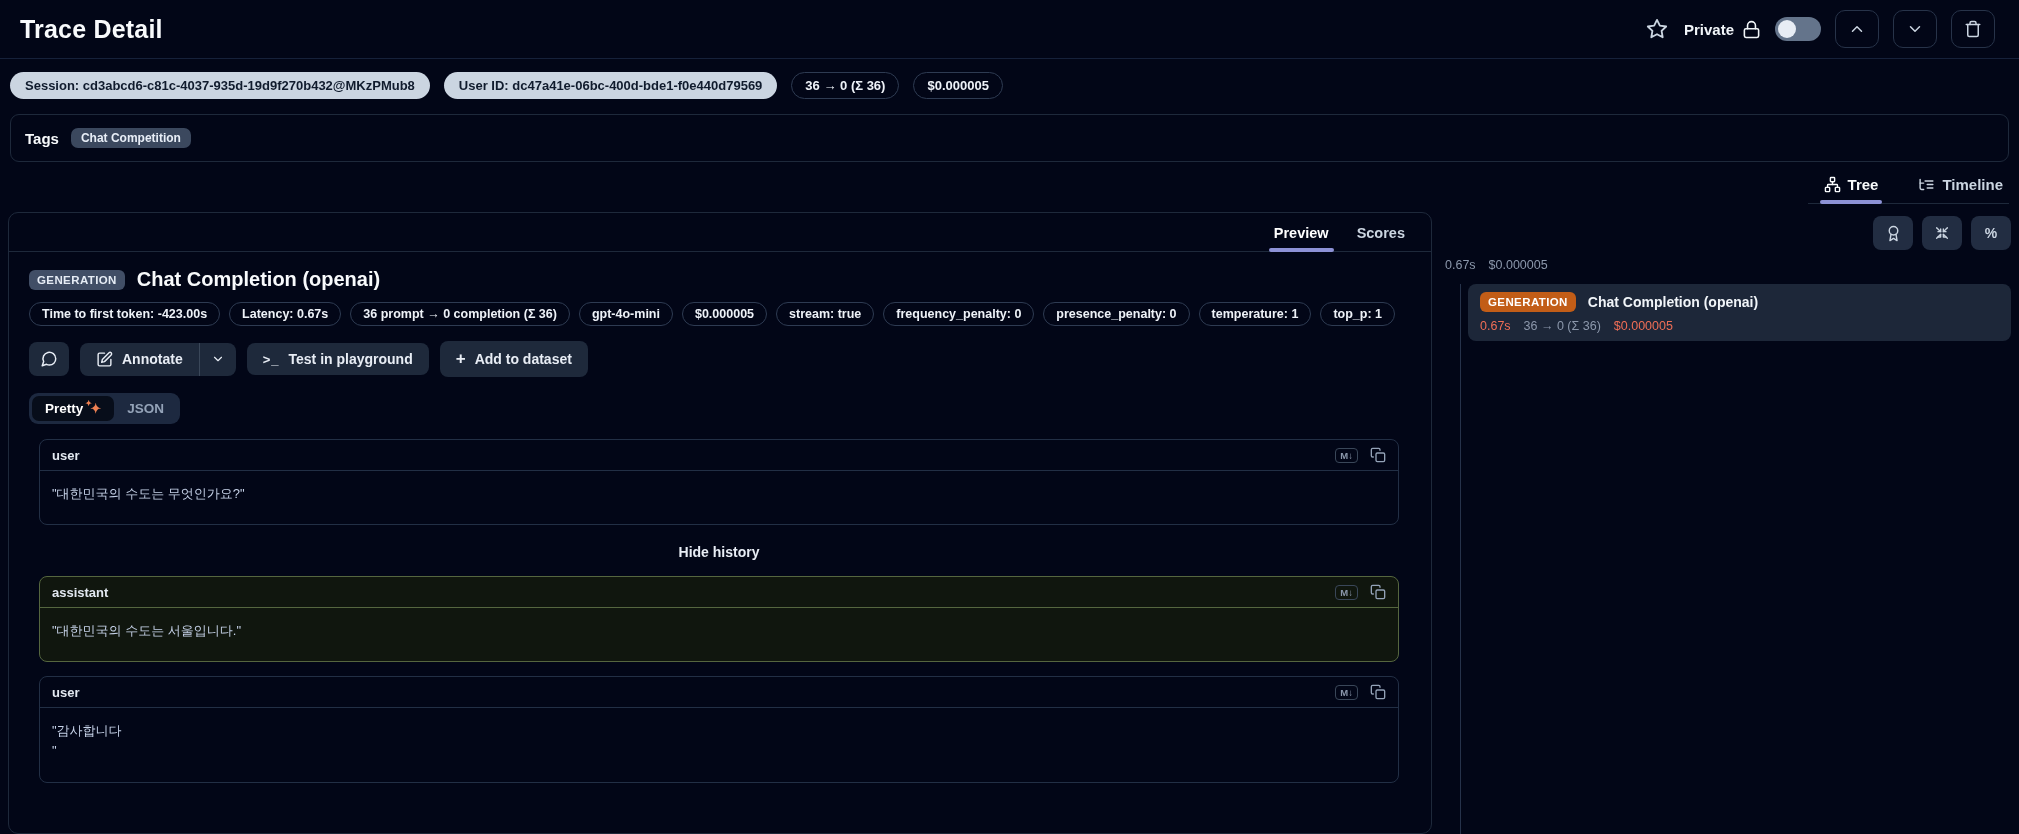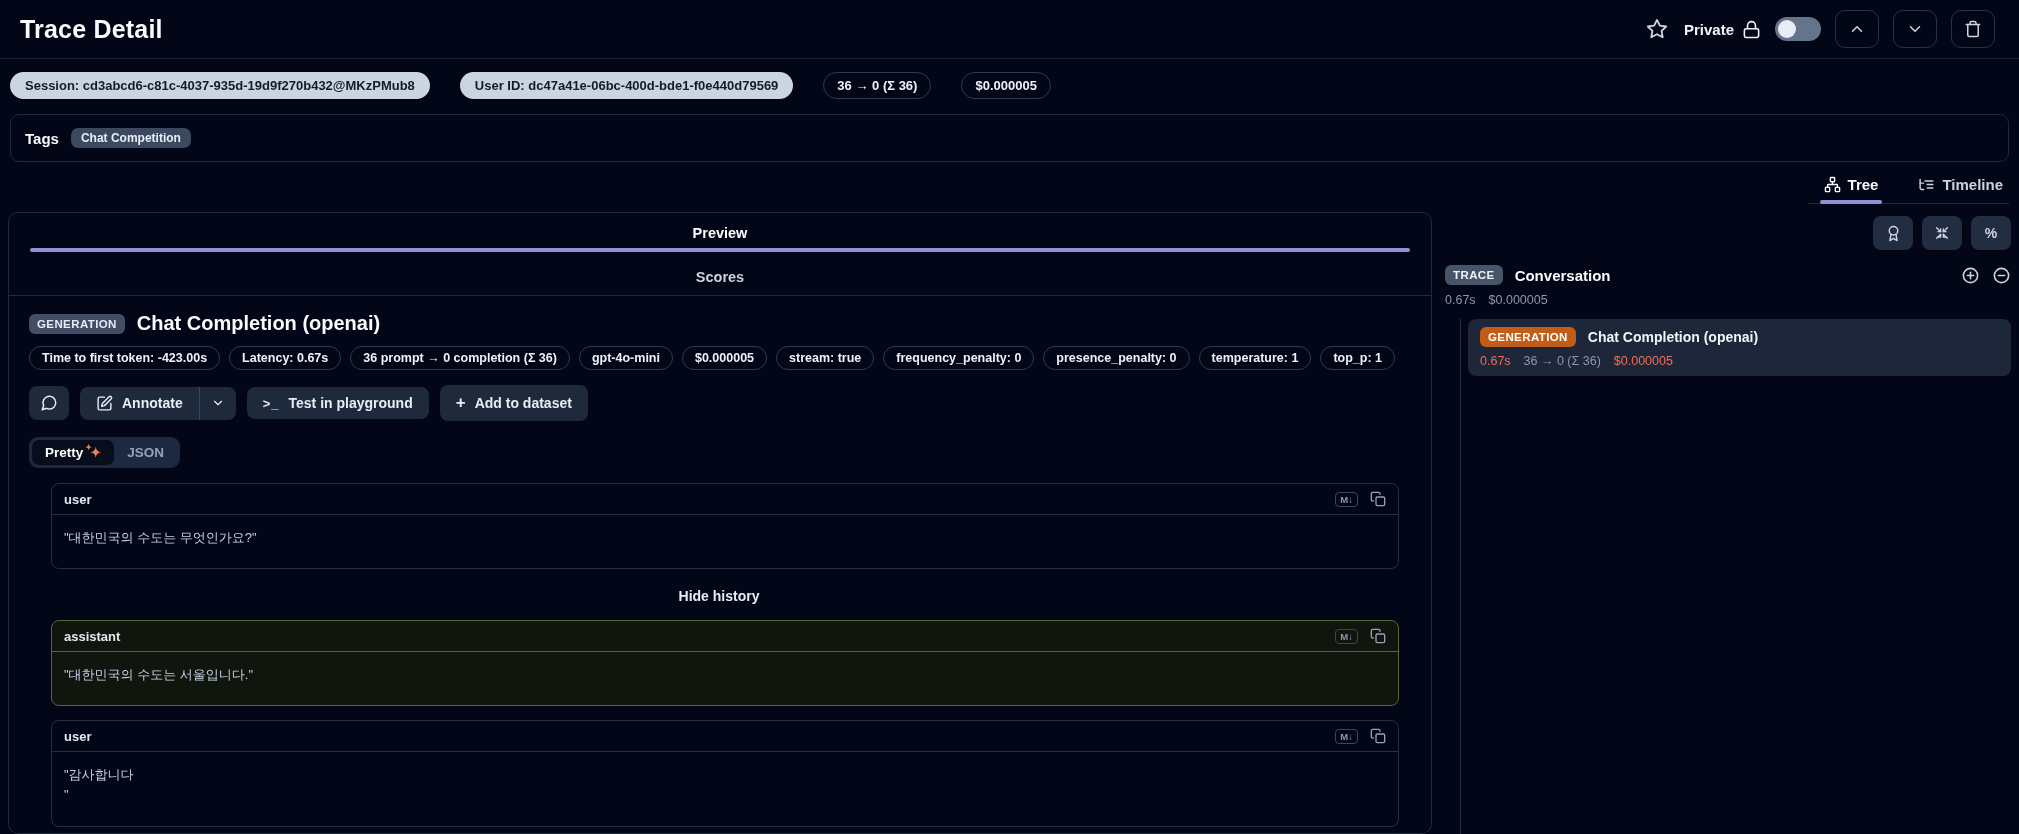--- a/index.html
+++ b/index.html
@@ -19,21 +19,21 @@
   .ghost-btn { background:none; border:none; color:#cbd5e1; cursor:pointer; padding:2px; }
   .privacy { display:flex; align-items:center; gap:8px; font-size:15px; font-weight:bold; color:#f1f5f9; }
   .toggle { width:46px; height:24px; border-radius:12px; background:#64748b; position:relative; border:none; cursor:pointer; }
   .toggle .knob { position:absolute; left:3px; top:3px; width:18px; height:18px; border-radius:50%; background:#e8edf5; }
   .sq-btn { width:44px; height:38px; display:flex; align-items:center; justify-content:center;
             background:transparent; border:1px solid #273349; border-radius:10px; color:#cbd5e1; cursor:pointer; }
 
   .hr { border-top:1px solid #16213a; }
 
   
-  .meta-row { display:flex; align-items:center; gap:30px; padding:13px 12px 0 10px; }
+  .meta-row { display:flex; align-items:center; gap:14px; padding:13px 12px 0 10px; }
   .badge-light { background:#cbd5e1; color:#101b2d; font-size:13px; font-weight:bold;
                  border-radius:9999px; padding:6px 15px; white-space:nowrap; }
   .badge-outline { border:1px solid #2e3b52; color:#eef2f8; font-size:13px; font-weight:bold;
                    border-radius:9999px; padding:5px 13px; white-space:nowrap; }
 
   
   .tags-row { margin:15px 10px 0; border:1px solid #1e293b; border-radius:9px;
               display:flex; align-items:center; gap:12px; padding:13px 14px; min-height:32px; }
   .tags-label { font-size:15px; font-weight:bold; color:#f8fafc; }
   .tag-chip { background:#3b485e; color:#e8eef7; font-size:12px; font-weight:bold;
@@ -46,21 +46,21 @@
               color:#cbd5e1; background:none; border:none; cursor:pointer; position:relative; }
   .view-tab.active { color:#f8fafc; }
   .view-tab.active::after { content:""; position:absolute; left:-4px; right:-4px; bottom:-11px; height:4px;
                             background:#8d92d6; border-radius:2px; }
 
   
   .content-row { flex:1; display:flex; gap:13px; padding:8px 8px 0; min-height:0; }
 
   
   .main-panel { flex:1; border:1px solid #1e293b; border-radius:10px; display:flex; flex-direction:column; min-width:0; }
-  .panel-tabs { display:flex; justify-content:flex-end; gap:28px; padding:12px 26px 10px; border-bottom:1px solid #1e293b;flex-direction:column; }
+  .panel-tabs { display:flex; justify-content:flex-end; gap:28px; padding:12px 26px 10px; border-bottom:1px solid #1e293b; }
   .panel-tab { font-size:14.5px; font-weight:bold; color:#cbd5e1; background:none; border:none; cursor:pointer; position:relative; }
   .panel-tab.active { color:#ffffff; }
   .panel-tab.active::after { content:""; position:absolute; left:-5px; right:-5px; bottom:-11px; height:4px;
                              background:#8d92d6; border-radius:2px; }
 
   .obs-header { padding:16px 20px 0; }
   .obs-title-row { display:flex; align-items:center; gap:12px; }
   .type-badge { background:#414e66; color:#e6ecf5; font-size:11.5px; font-weight:bold; letter-spacing:.4px;
                 border-radius:6px; padding:4px 8px; }
   .obs-title { font-size:20px; font-weight:bold; color:#f8fafc; }
@@ -83,21 +83,21 @@
   .io-tabs { margin:16px 0 0; display:inline-flex; background:#1d2940; border-radius:9px; padding:3px; width:max-content; }
   .io-tab { display:flex; align-items:center; gap:7px; padding:5px 13px; border:none; background:none;
             font-size:13.5px; font-weight:bold; color:#94a3b8; border-radius:7px; cursor:pointer;
             font-family:"Liberation Sans", sans-serif; }
   .io-tab.active { background:#070d1a; color:#ffffff; }
   .sparkles { color:#ee8052; line-height:1; position:relative; }
   .sparkles .s1 { font-size:13px; }
   .sparkles .s2 { font-size:8px; position:absolute; left:-5px; top:-2px; }
 
   .messages { margin-top:15px; padding:0 32px 0 30px; display:flex; flex-direction:column; gap:14px; overflow:hidden; }
-  .msg { border:1px solid #222f45; border-radius:8px;margin-left:12px; }
+  .msg { border:1px solid #222f45; border-radius:8px; }
   .msg-head { display:flex; justify-content:space-between; align-items:center; padding:7px 12px; border-bottom:1px solid #222f45; }
   .msg-role { font-size:13px; font-weight:bold; color:#e2e8f0; }
   .msg-tools { display:flex; align-items:center; gap:12px; color:#64748b; }
   .md-chip { border:1px solid #3a4759; border-radius:4px; font-size:9.5px; font-weight:bold; padding:1px 4px;
              color:#8b97ab; cursor:pointer; background:none; }
   .copy-btn { background:none; border:none; color:#94a3b8; cursor:pointer; padding:0; }
   .msg-body { padding:13px 12px 20px; font-size:13px; color:#c6d2e8; white-space:pre-wrap; line-height:1.55; }
   .msg.assistant { border-color:#55663f; background:#10160e; }
   .msg.assistant .msg-head { border-bottom-color:#55663f; }
   .hide-history { text-align:center; font-size:14px; font-weight:bold; color:#e8edf5; margin:5px 0 2px; cursor:pointer;
@@ -381,44 +381,20 @@
               <path d="m20 20-6-6"></path>
               <path d="M18 18h-4v-4"></path>
             </svg>
         </span>
       </button>
       <button class="side-icon-btn">
         <span>%</span>
       </button>
     </div>
 
-    <div class="trace-row">
-      <span class="trace-left">
-        <span class="trace-badge">TRACE</span>
-        <span class="trace-title">Conversation</span>
-      </span>
-      <span class="zoom-btns">
-        <button class="circ-btn">
-          <span>
-            <svg class="icon" width="19" height="19" viewBox="0 0 24 24">
-                <circle cx="12" cy="12" r="9"></circle>
-                <path d="M12 8v8M8 12h8"></path>
-              </svg>
-          </span>
-        </button>
-        <button class="circ-btn">
-          <span>
-            <svg class="icon" width="19" height="19" viewBox="0 0 24 24">
-                <circle cx="12" cy="12" r="9"></circle>
-                <path d="M8 12h8"></path>
-              </svg>
-          </span>
-        </button>
-      </span>
-    </div>
     <div class="trace-metrics">
       <span>0.67s</span>
       <span>$0.000005</span>
     </div>
 
     <div class="tree-children">
       <div class="gen-item">
         <div class="gen-row1">
           <span class="gen-badge">GENERATION</span>
           <span class="gen-title">Chat Completion (openai)</span>

